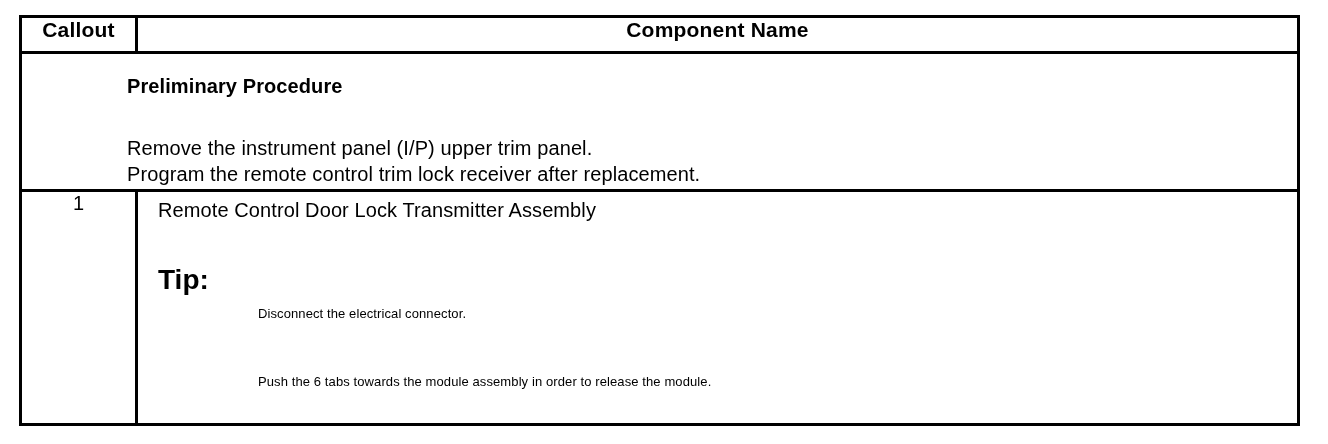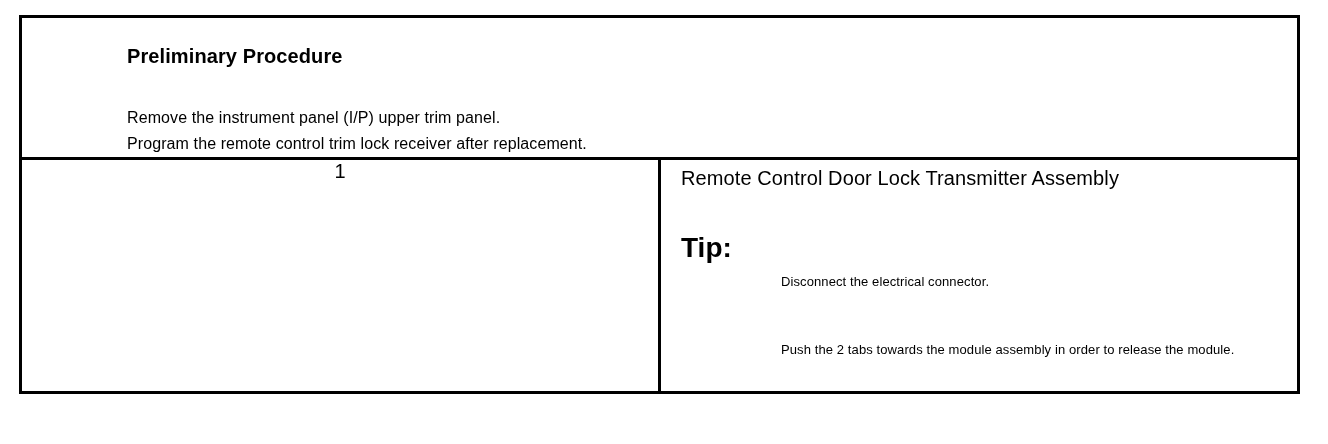--- a/index.html
+++ b/index.html
@@ -61,31 +61,31 @@
     letter-spacing: 0.2px;
   }
 
   
   .prelim-cell {
     height: 135px;
     padding: 0;
   }
   .prelim-inner {
     padding-left: 105px;
-    padding-top: 25px;
+    padding-top: 19px;
   }
   .prelim-title {
     font-size: 20px;
     font-weight: bold;
     line-height: 26px;
     letter-spacing: 0.1px;
   }
   .prelim-lines {
     margin-top: 36px;
-    font-size: 16px;
+    font-size: 20px;
     line-height: 26px;
     letter-spacing: 0.1px;
   }
   .prelim-lines div {
     white-space: nowrap;
   }
 
   
   .callout-num {
     width: 113px;
@@ -127,41 +127,45 @@
   }
 </style>
 </head>
 <body>
 
 <div class="page">
 
   <table class="proc-table">
     <tbody>
 
+      <tr>
+        <th class="hdr-callout">Callout</th>
+        <th class="hdr-component">Component Name</th>
+      </tr>
 
       <tr>
         <td class="prelim-cell" colspan="2">
           <div class="prelim-inner">
             <div class="prelim-title">Preliminary Procedure</div>
             <div class="prelim-lines">
               <div>Remove the instrument panel (I/P) upper trim panel.</div>
               <div>Program the remote control trim lock receiver after replacement.</div>
             </div>
           </div>
         </td>
       </tr>
 
       <tr>
         <td class="callout-num">1</td>
         <td class="callout-body">
           <div class="callout-inner">
             <div class="comp-name">Remote Control Door Lock Transmitter Assembly</div>
             <div class="tip-label">Tip:</div>
             <div class="tip-step">Disconnect the electrical connector.</div>
-            <div class="tip-step second">Push the 2 tabs towards the module assembly in order to release the module.</div>
+            <div class="tip-step second">Push the 6 tabs towards the module assembly in order to release the module.</div>
           </div>
         </td>
       </tr>
 
     </tbody>
   </table>
 
 </div>
 
 </body></html>

